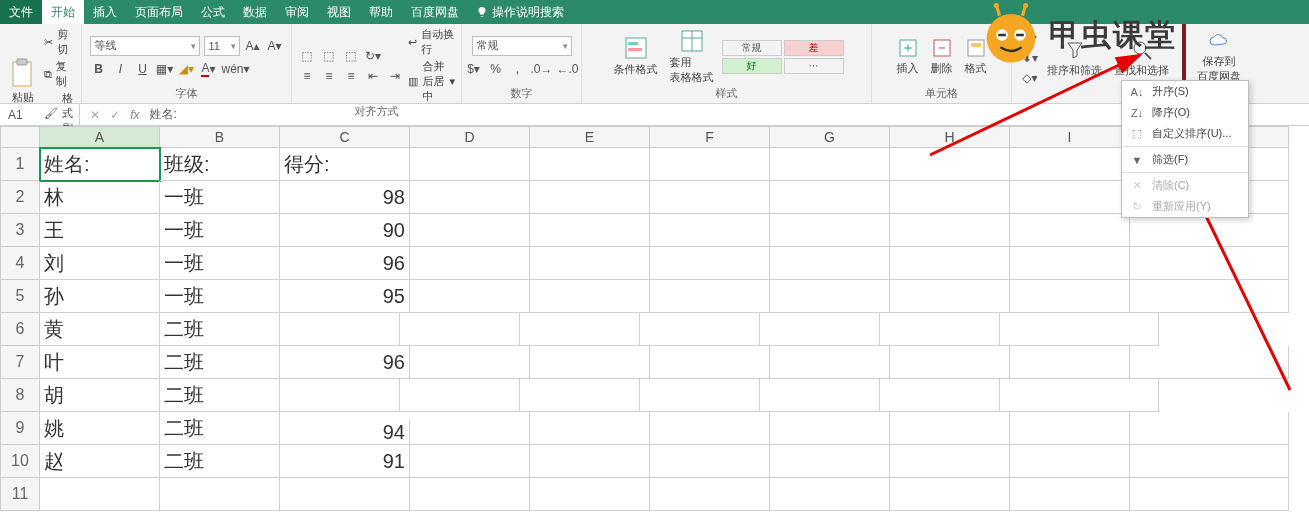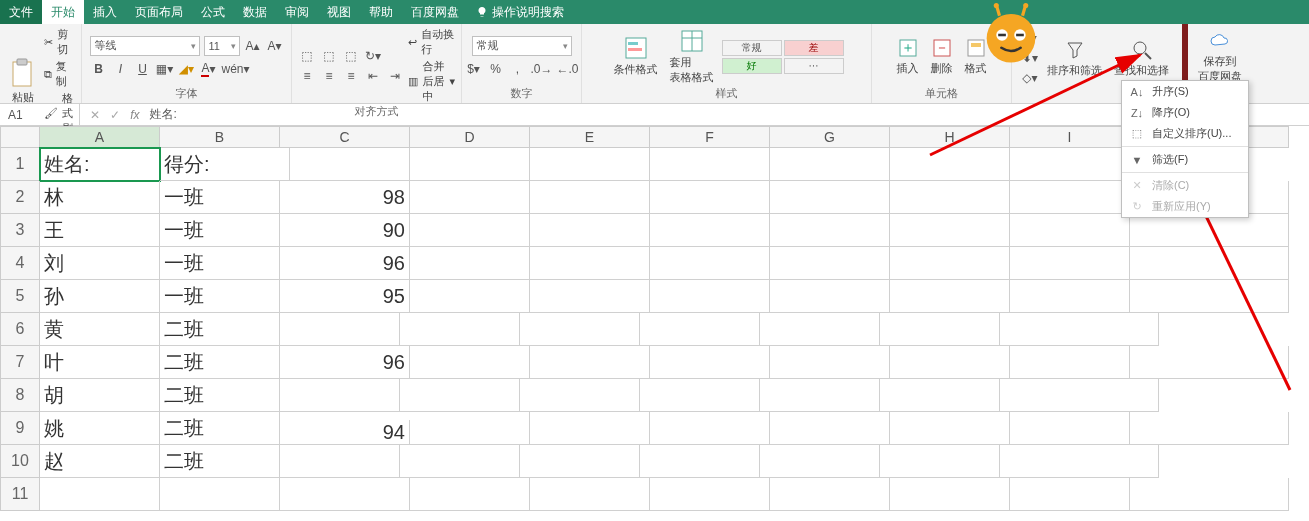--- a/index.html
+++ b/index.html
@@ -258,21 +258,21 @@
         <svg width="22" height="22">
             <circle cx="9" cy="9" r="6" fill="none" stroke="#555"></circle>
             <line x1="14" y1="14" x2="20" y2="20" stroke="#555" stroke-width="2"></line>
           </svg>
         <span>查找和选择</span>
       </div>
     </div>
     <div class="group-label">&nbsp;</div>
   </div>
 
-  <div class="group" style="width:70px;border-left:6px solid #7f1d1d;border-right:none">
+  <div class="group" style="width:70px;border-left:4px solid #7f1d1d;border-right:none">
     <div class="group-body">
       <div class="bigbtn">
         <svg width="22" height="22">
             <path d="M6 15a4 4 0 010-8 5 5 0 019 1 3 3 0 011 6z" fill="#fff" stroke="#4a90d9"></path>
           </svg>
         <span style="white-space:pre;text-align:center">保存到
 百度网盘</span>
       </div>
     </div>
     <div class="group-label">保存</div>
@@ -300,20 +300,21 @@
       <div class="colhead" style="width: 120px;">F</div>
       <div class="colhead" style="width: 120px;">G</div>
       <div class="colhead" style="width: 120px;">H</div>
       <div class="colhead" style="width: 120px;">I</div>
       <div class="colhead" style="width: 159px;">K</div>
     </div>
   <div class="rows" id="rows">
       <div class="gridrow">
         <div class="rowhead">1</div>
         <div class="cell active" style="width: 120px;">姓名:</div>
+        <div class="cell" style="width: 120px;">班级:</div>
         <div class="cell" style="width: 130px;">得分:</div>
         <div class="cell" style="width: 120px;"></div>
         <div class="cell" style="width: 120px;"></div>
         <div class="cell" style="width: 120px;"></div>
         <div class="cell" style="width: 120px;"></div>
         <div class="cell" style="width: 120px;"></div>
         <div class="cell" style="width: 120px;"></div>
         <div class="cell" style="width: 159px;"></div>
       </div>
       <div class="gridrow">
@@ -415,20 +416,21 @@
         <div class="cell" style="width: 120px;"></div>
         <div class="cell" style="width: 120px;"></div>
         <div class="cell" style="width: 120px;"></div>
         <div class="cell" style="width: 120px;"></div>
         <div class="cell" style="width: 159px;"></div>
       </div>
       <div class="gridrow">
         <div class="rowhead">10</div>
         <div class="cell" style="width: 120px;">赵</div>
         <div class="cell" style="width: 120px;">二班</div>
+        <div class="cell num" style="width: 130px;">91</div>
         <div class="cell" style="width: 120px;"></div>
         <div class="cell" style="width: 120px;"></div>
         <div class="cell" style="width: 120px;"></div>
         <div class="cell" style="width: 120px;"></div>
         <div class="cell" style="width: 120px;"></div>
         <div class="cell" style="width: 120px;"></div>
         <div class="cell" style="width: 159px;"></div>
       </div>
       <div class="gridrow">
         <div class="rowhead">11</div>
@@ -481,20 +483,21 @@
     <circle cx="36" cy="50" r="9" fill="#fff"></circle>
       <circle cx="64" cy="50" r="9" fill="#fff"></circle>
     <rect x="30" y="48" width="12" height="4" fill="#333"></rect>
       <rect x="58" y="48" width="12" height="4" fill="#333"></rect>
     <path d="M35 70 Q50 80 65 70" stroke="#333" stroke-width="4" fill="none" stroke-linecap="round"></path>
     <line x1="32" y1="20" x2="28" y2="6" stroke="#f5a623" stroke-width="5"></line>
       <circle cx="27" cy="4" r="4" fill="#f5a623"></circle>
     <line x1="68" y1="20" x2="72" y2="6" stroke="#f5a623" stroke-width="5"></line>
       <circle cx="73" cy="4" r="4" fill="#f5a623"></circle>
   </svg>
+  <span class="wm-text">甲虫课堂</span>
 </div>
 
 <svg class="arrow" style="left:740px;top:35px" width="420" height="130">
   <defs>
       <marker id="ah1" markerWidth="10" markerHeight="10" refX="8" refY="3" orient="auto">
         <path d="M0,0 L0,6 L9,3 z" fill="#e60000"></path>
       </marker>
     </defs>
   <line x1="190" y1="120" x2="400" y2="20" stroke="#e60000" stroke-width="3" marker-end="url(#ah1)"></line>
 </svg>

